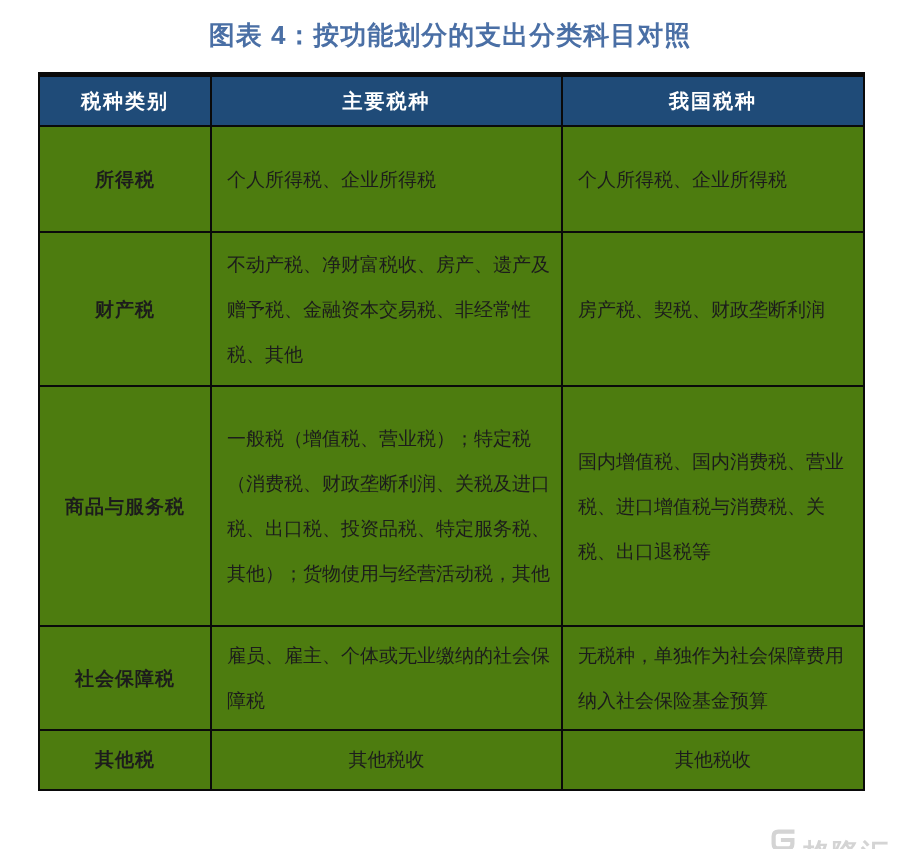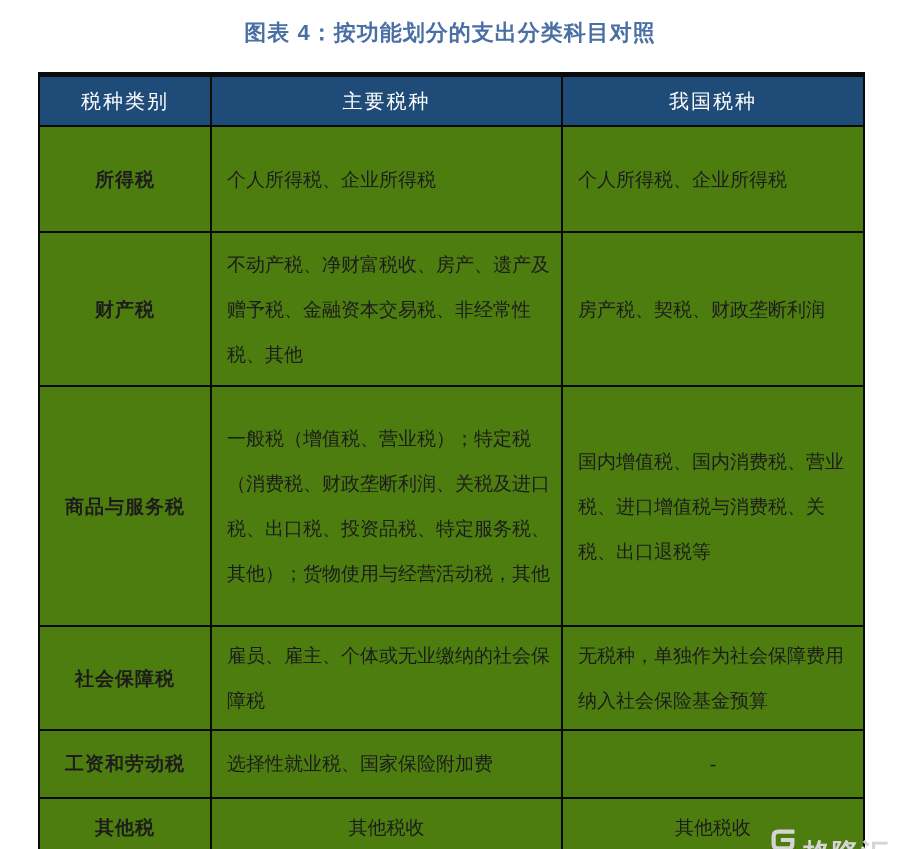--- a/index.html
+++ b/index.html
@@ -14,21 +14,21 @@
     height: 849px;
     background: #ffffff;
     overflow: hidden;
   }
   .fig-title {
     position: absolute;
     top: 18px;
     left: 0;
     width: 100%;
     text-align: center;
-    font-size: 22px;
+    font-size: 26px;
     font-weight: bold;
     color: #4A6FA5;
     letter-spacing: 1px;
   }
   .table-wrap {
     position: absolute;
     left: 38px;
     top: 72px;
     width: 825px;
   }
@@ -39,21 +39,21 @@
     border: 2px solid #0a0a0a;
     border-top: 5px solid #0a0a0a;
   }
   table.tax-table col.c1 { width: 172px; }
   table.tax-table col.c2 { width: 351px; }
   table.tax-table col.c3 { width: 302px; }
   table.tax-table th {
     background: #1F4B78;
     color: #ffffff;
     font-family: "Liberation Serif", serif;
-    font-weight: normal;
+    font-weight: bold;
     font-size: 20px;
     height: 46px;
     text-align: center;
     vertical-align: middle;
     border: 2px solid #0a0a0a;
     letter-spacing: 2px;
   }
   table.tax-table td {
     border: 2px solid #0a0a0a;
     font-family: "Liberation Serif", serif;
@@ -137,25 +137,20 @@
         <tr class="r3">
           <td class="cat">商品与服务税</td>
           <td class="left">一般税（增值税、营业税）；特定税（消费税、财政垄断利润、关税及进口税、出口税、投资品税、特定服务税、其他）；货物使用与经营活动税，其他</td>
           <td class="left">国内增值税、国内消费税、营业税、进口增值税与消费税、关税、出口退税等</td>
         </tr>
         <tr class="r4">
           <td class="cat">社会保障税</td>
           <td class="left">雇员、雇主、个体或无业缴纳的社会保障税</td>
           <td class="left">无税种，单独作为社会保障费用纳入社会保险基金预算</td>
         </tr>
-        <tr class="r5">
-          <td class="cat">工资和劳动税</td>
-          <td class="left">选择性就业税、国家保险附加费</td>
-          <td class="center">-</td>
-        </tr>
         <tr class="r6">
           <td class="cat">其他税</td>
           <td class="center">其他税收</td>
           <td class="center">其他税收</td>
         </tr>
       </tbody>
     </table>
   </div>
 
 

